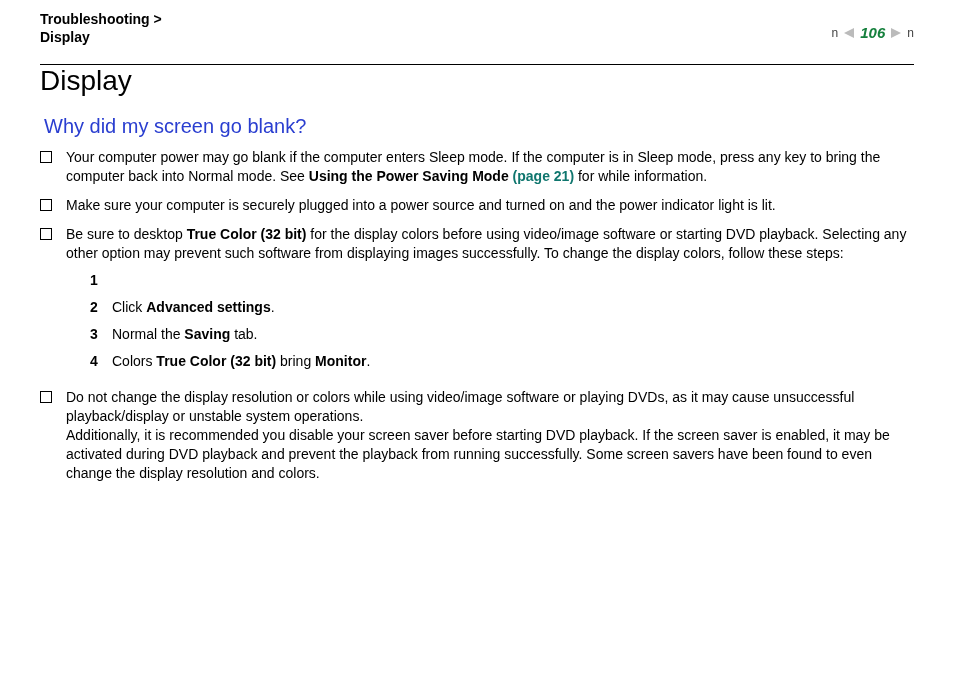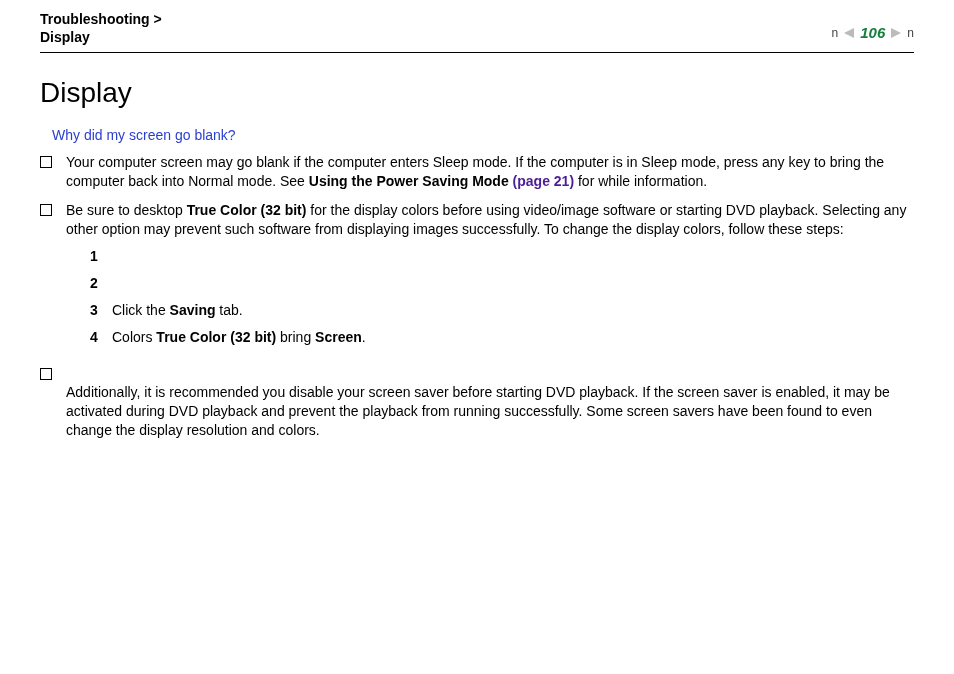--- a/index.html
+++ b/index.html
@@ -12,23 +12,22 @@
     box-sizing: border-box;
     color: #000;
   }
   .page {
     padding: 10px 40px 20px 40px;
   }
   .header {
     display: flex;
     justify-content: space-between;
     align-items: flex-start;
-    padding-bottom: 6px;
+    padding-bottom: 18px;
     border-bottom: 1px solid #000;
-    margin-bottom: 24px;
   }
   .breadcrumb {
     font-size: 14px;
     font-weight: bold;
     line-height: 1.3;
   }
   .breadcrumb .sep {
     font-weight: bold;
   }
   .pager {
@@ -51,23 +50,23 @@
   }
   .arrow-left { border-right: 10px solid #bbb; }
   .arrow-right { border-left: 10px solid #bbb; }
   h1 {
     font-size: 28px;
     font-weight: normal;
     margin: 0 0 14px 0;
   }
   h2 {
     color: #2a3ed0;
-    font-size: 14px;
+    font-size: 20px;
     font-weight: normal;
-    margin: 18px 0 10px 12px;
+    margin: 18px 0 10px 4px;
   }
   ul.bullets {
     list-style: none;
     padding: 0;
     margin: 0;
   }
   ul.bullets > li {
     display: flex;
     align-items: flex-start;
     margin-bottom: 10px;
@@ -76,21 +75,21 @@
   }
   .bullet-box {
     width: 10px;
     height: 10px;
     border: 1px solid #000;
     flex-shrink: 0;
     margin-right: 14px;
     margin-top: 3px;
   }
   .li-body { flex: 1; }
-  .link { color: #4c1d95; font-weight: bold; }
+  .link { color: #0f766e; font-weight: bold; }
   ol.steps {
     list-style: none;
     padding: 0;
     margin: 8px 0 0 24px;
   }
   ol.steps li {
     display: flex;
     margin-bottom: 8px;
     font-size: 14px;
   }
@@ -120,50 +119,55 @@
     </div>
   </div>
 
   <h1>Display</h1>
 
   <h2>Why did my screen go blank?</h2>
   <ul class="bullets">
     <li>
       <span class="bullet-box"></span>
       <span class="li-body">
-        <span>Your computer screen may go blank if the computer enters Sleep mode. If the computer is in Sleep mode, press any key to bring the computer back into Normal mode. See </span><b>Using the Power Saving Mode </b><b class="link">(page 21)</b><span> for while information.</span>
+        <span>Your computer power may go blank if the computer enters Sleep mode. If the computer is in Sleep mode, press any key to bring the computer back into Normal mode. See </span><b>Using the Power Saving Mode </b><b class="link">(page 21)</b><span> for while information.</span>
       </span>
+    </li>
+    <li>
+      <span class="bullet-box"></span>
+      <span class="li-body">Make sure your computer is securely plugged into a power source and turned on and the power indicator light is lit.</span>
     </li>
   </ul>
 
   <ul class="bullets">
     <li>
       <span class="bullet-box"></span>
       <span class="li-body">
         <span>Be sure to desktop </span><b>True Color (32 bit)</b><span> for the display colors before using video/image software or starting DVD playback. Selecting any other option may prevent such software from displaying images successfully. To change the display colors, follow these steps:</span>
         <ol class="steps">
           <li>
               <span class="snum">1</span>
             </li>
           <li>
               <span class="snum">2</span>
+              <span><span>Click </span><b>Advanced settings</b><span>.</span></span>
             </li>
           <li>
               <span class="snum">3</span>
-              <span><span>Click the </span><b>Saving</b><span> tab.</span></span>
+              <span><span>Normal the </span><b>Saving</b><span> tab.</span></span>
             </li>
           <li>
               <span class="snum">4</span>
-              <span><span>Colors </span><b>True Color (32 bit)</b><span> bring </span><b>Screen</b><span>.</span></span>
+              <span><span>Colors </span><b>True Color (32 bit)</b><span> bring </span><b>Monitor</b><span>.</span></span>
             </li>
         </ol>
       </span>
     </li>
     <li>
       <span class="bullet-box"></span>
       <span class="li-body">
-        <br>
+        <span>Do not change the display resolution or colors while using video/image software or playing DVDs, as it may cause unsuccessful playback/display or unstable system operations.</span><br>
         <span>Additionally, it is recommended you disable your screen saver before starting DVD playback. If the screen saver is enabled, it may be activated during DVD playback and prevent the playback from running successfully. Some screen savers have been found to even change the display resolution and colors.</span>
       </span>
     </li>
   </ul>
 
 </div>
 
 </body></html>

